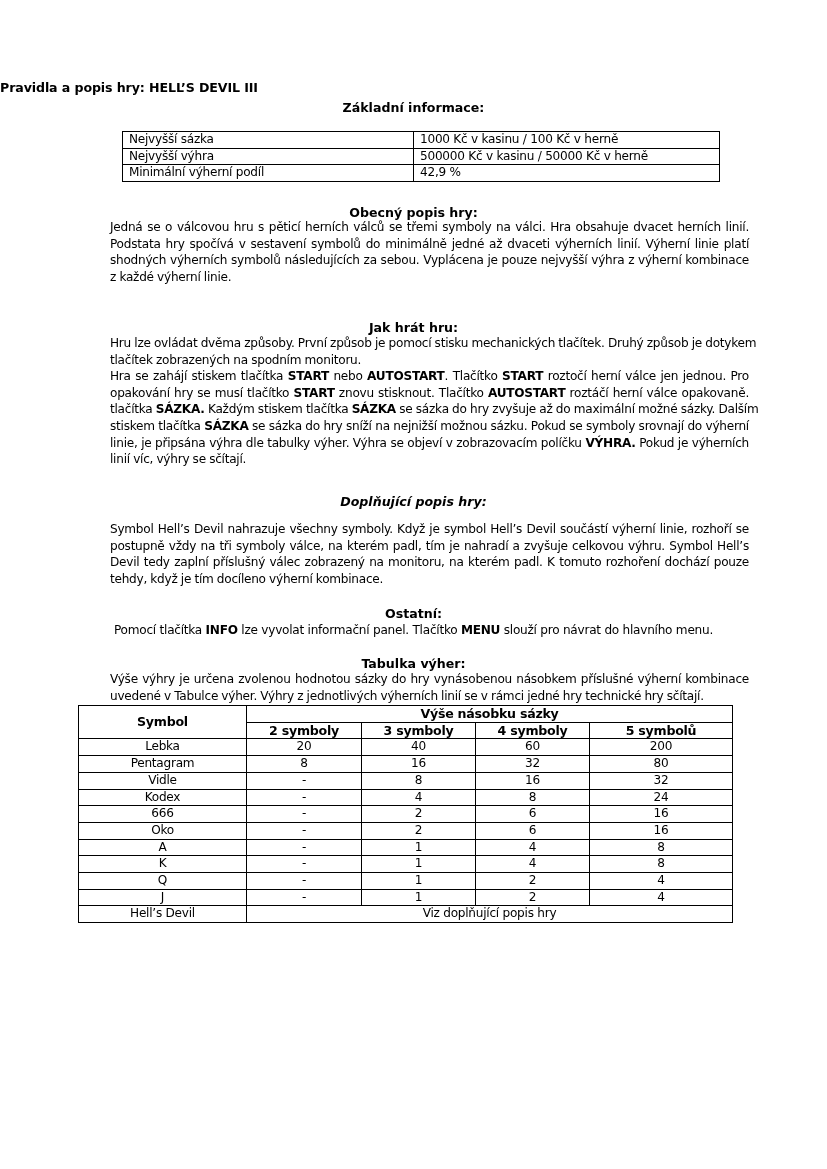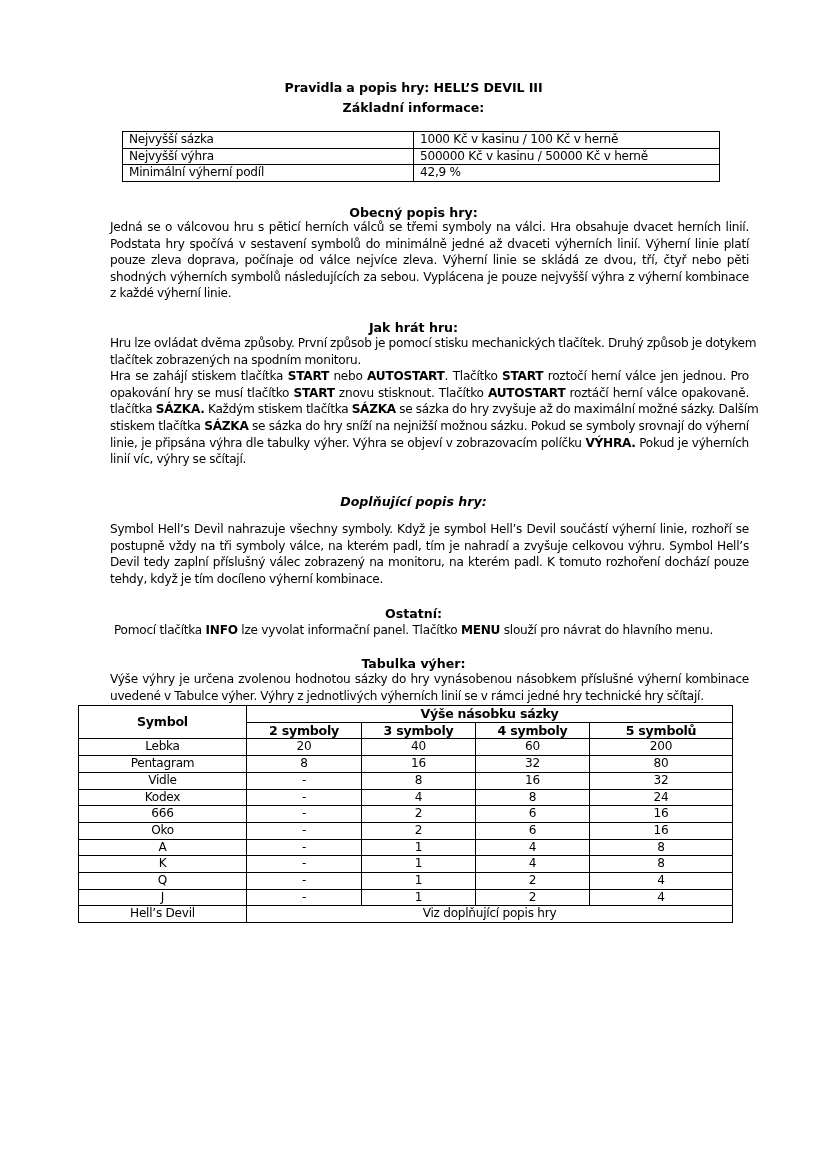--- a/index.html
+++ b/index.html
@@ -3,21 +3,21 @@
 <meta charset="utf-8">
 <style>
   html, body { margin: 0; padding: 0; background: #ffffff; }
   body {
     width: 827px; height: 1169px; position: relative; overflow: hidden;
     font-family: "DejaVu Sans", sans-serif; color: #000;
     font-size: 12.2px;
   }
   .page { position: absolute; left: 0; top: 0; width: 827px; height: 1169px; }
   .title {
-    position: absolute; left: 0; width: 827px; top: 80px; text-align: center;
+    position: absolute; left: 0; width: 827px; top: 80px; text-align: left;
     font-weight: bold; font-size: 12.6px; letter-spacing: -0.1px;
   }
   .heading {
     position: absolute; left: 0; width: 827px; text-align: center;
     font-weight: bold; font-size: 12.6px;
   }
   .para {
     position: absolute; left: 78px; width: 671px; text-align: justify;
     line-height: 16.6px; font-size: 12.1px; letter-spacing: -0.25px;
     word-spacing: -0.3px;
@@ -60,21 +60,20 @@
       <td>Minimální výherní podíl</td>
       <td>42,9 %</td>
     </tr>
   </tbody>
     </table>
 
   <div class="heading" style="top:205px;">Obecný popis hry:</div>
   <div class="para" style="top:219px;">
     <span class="line">Jedná se o válcovou hru s pěticí herních válců se třemi symboly na válci. Hra obsahuje dvacet herních linií.</span>
     <span class="line">Podstata hry spočívá v sestavení symbolů do minimálně jedné až dvaceti výherních linií. Výherní linie platí</span>
-    <span class="line">pouze zleva doprava, počínaje od válce nejvíce zleva. Výherní linie se skládá ze dvou, tří, čtyř nebo pěti</span>
     <span class="line">shodných výherních symbolů následujících za sebou. Vyplácena je pouze nejvyšší výhra z výherní kombinace</span>
     <span class="line last">z každé výherní linie.</span>
   </div>
 
   <div class="heading" style="top:320px;">Jak hrát hru:</div>
   <div class="para" style="top:335px;">
     <span class="line">Hru lze ovládat dvěma způsoby. První způsob je pomocí stisku mechanických tlačítek. Druhý způsob je dotykem</span>
     <span class="line last">tlačítek zobrazených na spodním monitoru.</span>
     <span class="line"><span>Hra se zahájí stiskem tlačítka </span><b>START</b><span> nebo </span><b>AUTOSTART</b><span>. Tlačítko </span><b>START</b><span> roztočí herní válce jen jednou. Pro</span></span>
     <span class="line"><span>opakování hry se musí tlačítko </span><b>START</b><span> znovu stisknout. Tlačítko </span><b>AUTOSTART</b><span> roztáčí herní válce opakovaně.</span></span>

